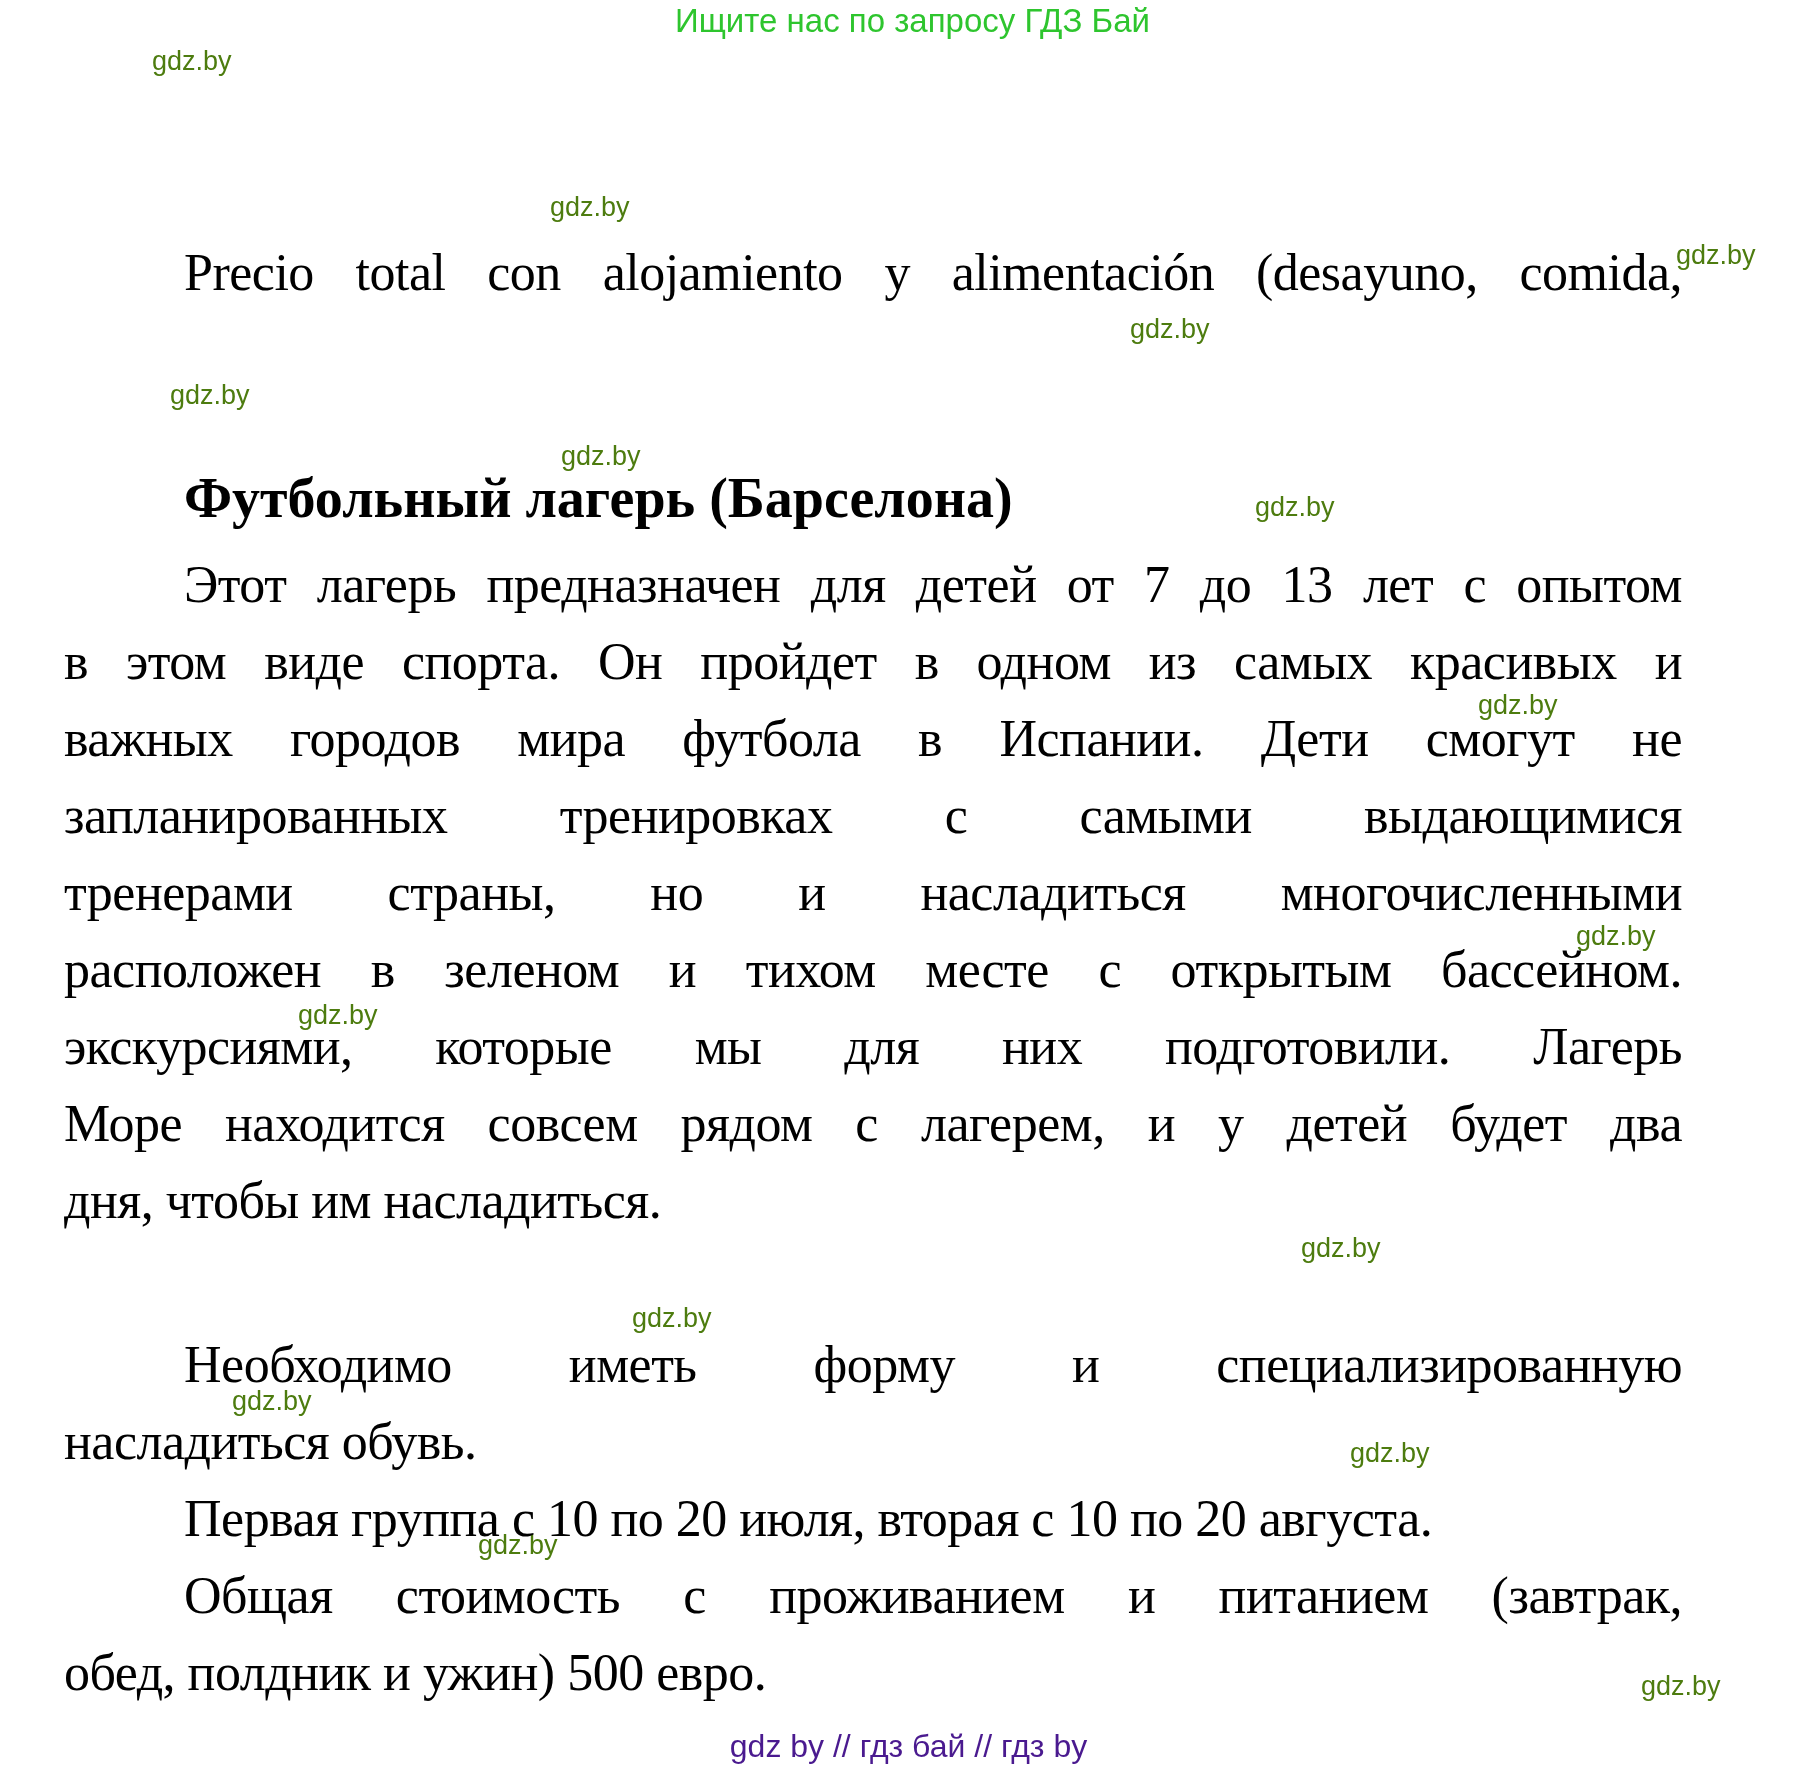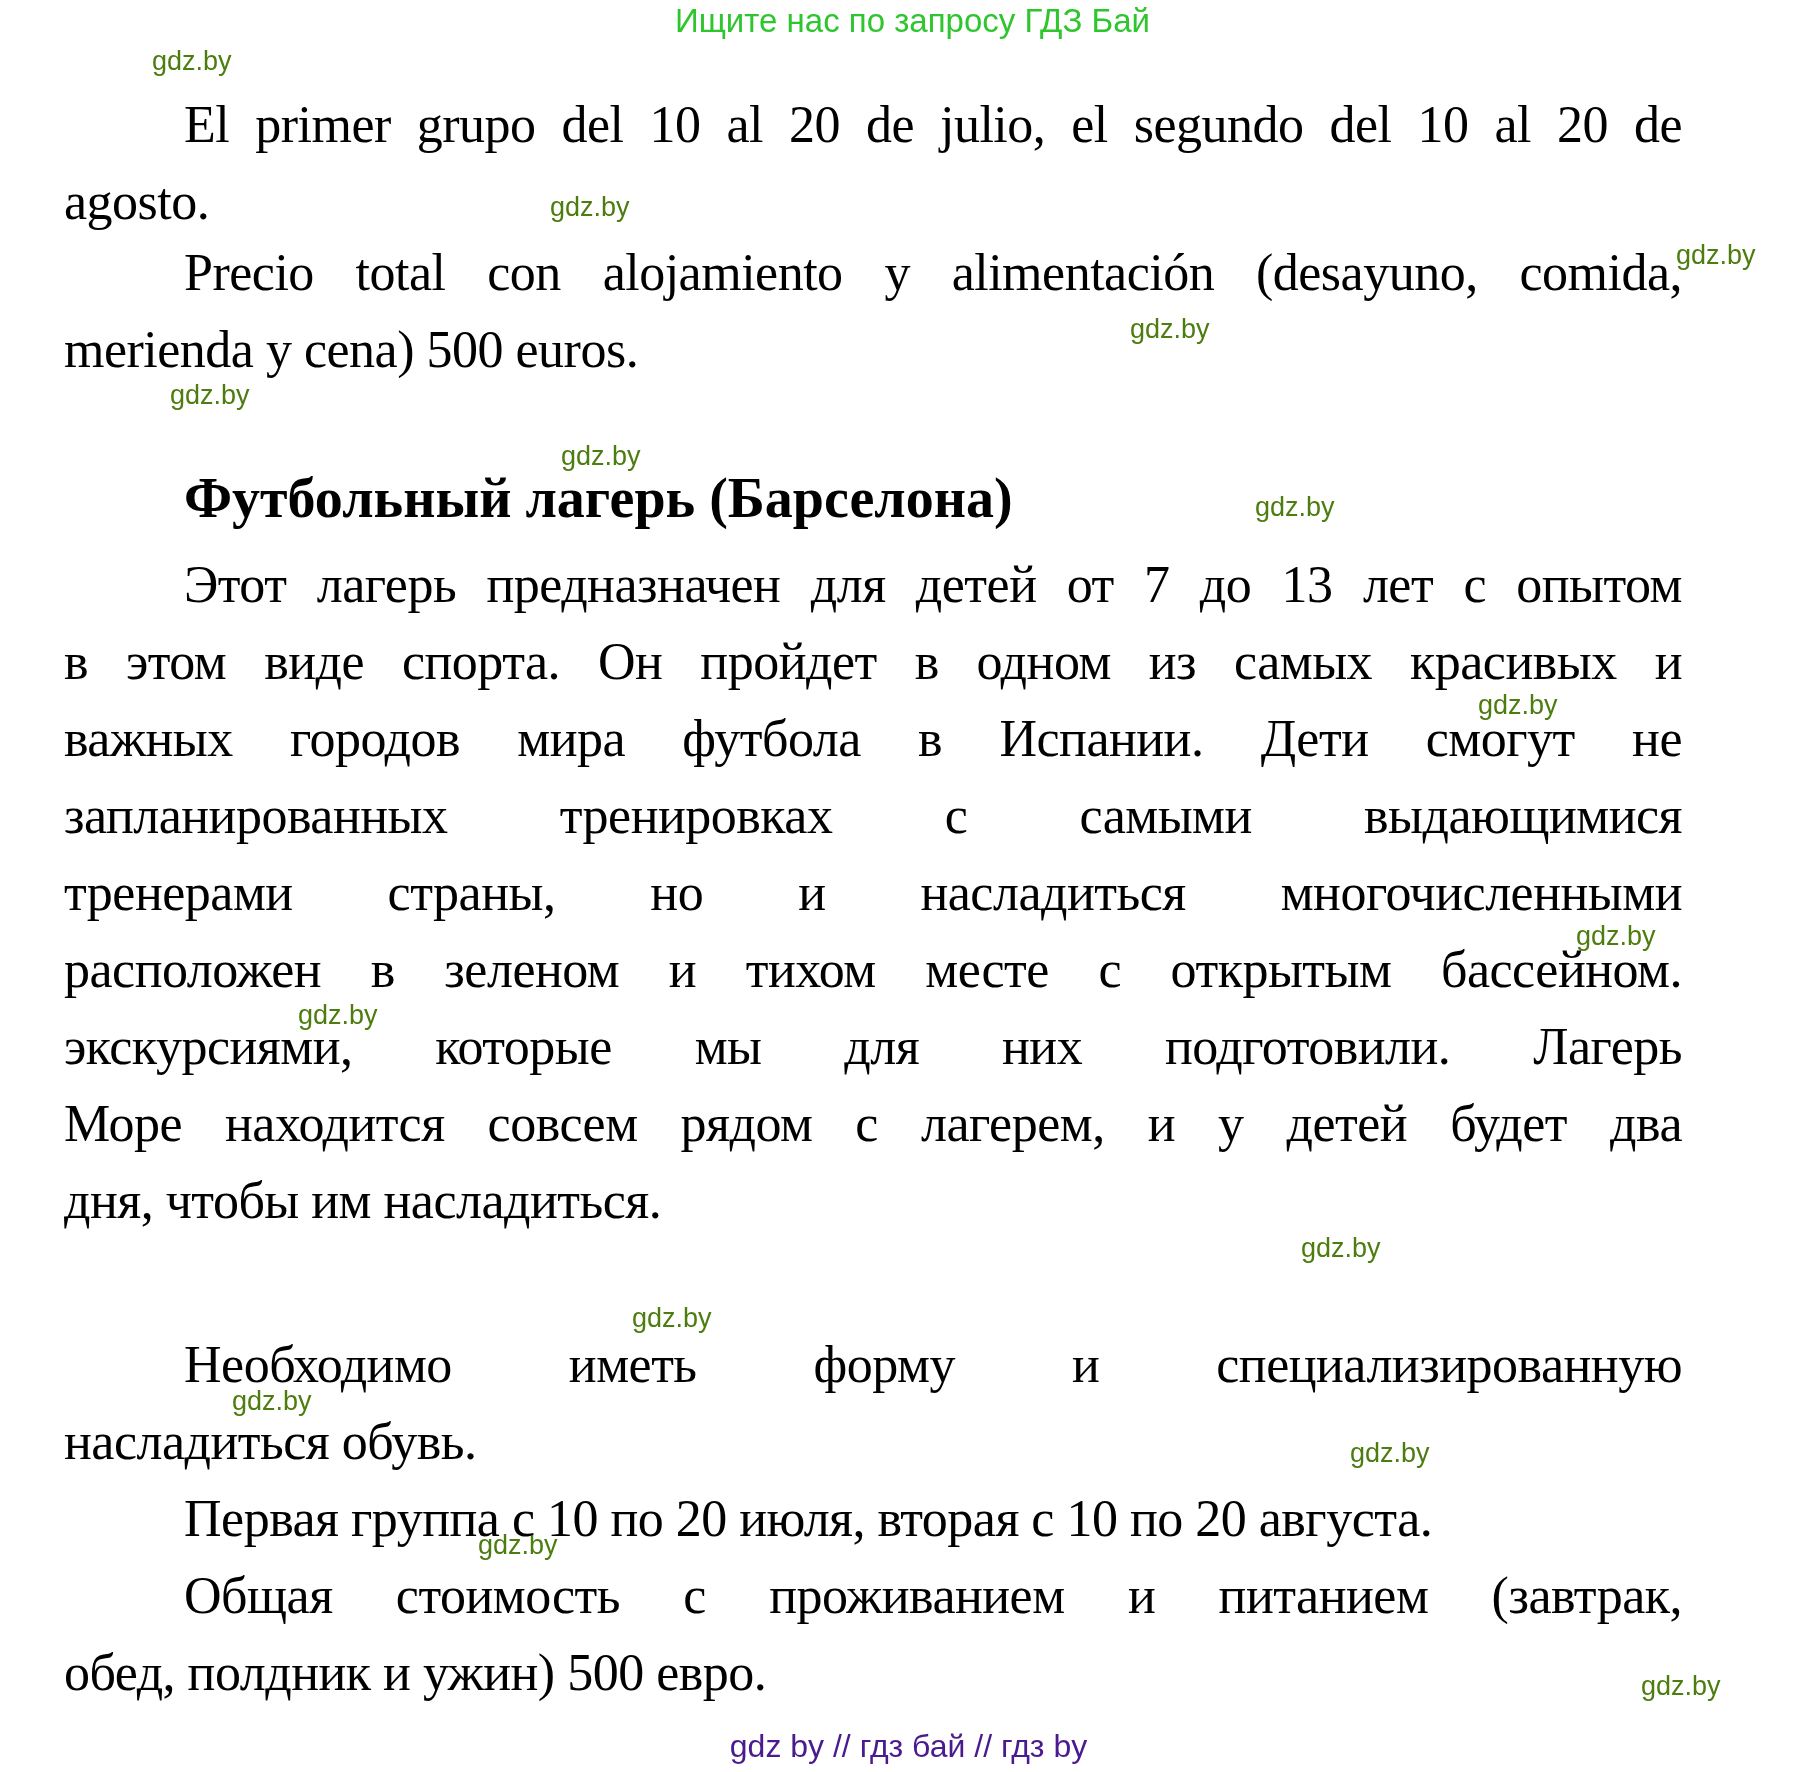--- a/index.html
+++ b/index.html
@@ -85,28 +85,23 @@
   <span class="wm" style="left:1478px; top:690px;">gdz.by</span>
   <span class="wm" style="left:1576px; top:921px;">gdz.by</span>
   <span class="wm" style="left:298px;  top:1000px;">gdz.by</span>
   <span class="wm" style="left:1301px; top:1233px;">gdz.by</span>
   <span class="wm" style="left:632px;  top:1303px;">gdz.by</span>
   <span class="wm" style="left:232px;  top:1386px;">gdz.by</span>
   <span class="wm" style="left:1350px; top:1438px;">gdz.by</span>
   <span class="wm" style="left:478px;  top:1530px;">gdz.by</span>
   <span class="wm" style="left:1641px; top:1671px;">gdz.by</span>
 
-  <div class="block" style="top:86px;">
-    <div class="line fill indent">El primer grupo del 10 al 20 de julio, el segundo del 10 al 20 de</div>
-    <div class="line">agosto.</div>
-  </div>
 
   <div class="block" style="top:234px;">
     <div class="line fill indent">Precio total con alojamiento y alimentación (desayuno, comida,</div>
-    <div class="line">merienda y cena) 500 euros.</div>
   </div>
 
   <div class="heading-block" style="top:460px;">
     <div class="line">Футбольный лагерь (Барселона)</div>
   </div>
 
   <div class="block" style="top:546px;">
     <div class="line fill indent">Этот лагерь предназначен для детей от 7 до 13 лет с опытом</div>
     <div class="line fill">в этом виде спорта. Он пройдет в одном из самых красивых и</div>
     <div class="line fill">важных городов мира футбола в Испании. Дети смогут не</div>

